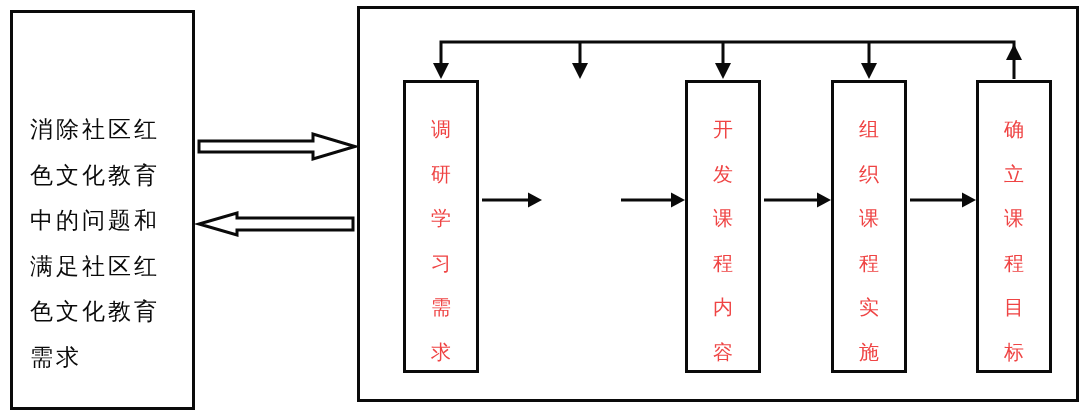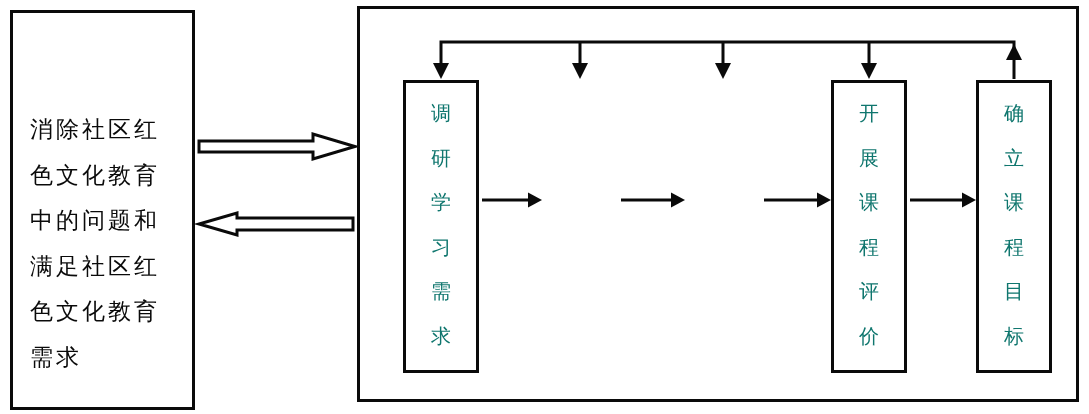--- a/index.html
+++ b/index.html
@@ -44,26 +44,26 @@
     top: 80px;
     width: 76px; height: 293px;
     border: 3px solid #0a0a0a;
     background: #ffffff;
     display: flex;
     justify-content: center;
   }
   .step-text {
     display: block;
     width: 24px;
-    padding-top: 8px;
+    padding-top: 24px;
     font-size: 20px;
     line-height: 44.5px;
     text-align: center;
     word-break: break-all;
-    color: #0f766e;
+    color: #ef4444;
   }
   .overlay {
     position: absolute;
     left: 0; top: 0;
     width: 1089px; height: 414px;
     pointer-events: none;
   }
 </style>
 </head>
 <body>
@@ -105,20 +105,23 @@
     </g>
     <g>
       <line x1="910" y1="200" x2="962" y2="200" stroke="#0a0a0a" stroke-width="3"></line>
       <polygon points="962,192.5 962,207.5 976,200" fill="#0a0a0a"></polygon>
     </g>
   </svg>
 
   <div class="step-box" style="left:403px">
     <span class="step-text">调研学习需求</span>
   </div>
+  <div class="step-box" style="left:685px">
+    <span class="step-text">开发课程内容</span>
+  </div>
   <div class="step-box" style="left:831px">
-    <span class="step-text">开展课程评价</span>
+    <span class="step-text">组织课程实施</span>
   </div>
   <div class="step-box" style="left:976px">
     <span class="step-text">确立课程目标</span>
   </div>
 
 </div>
 
 </body></html>

